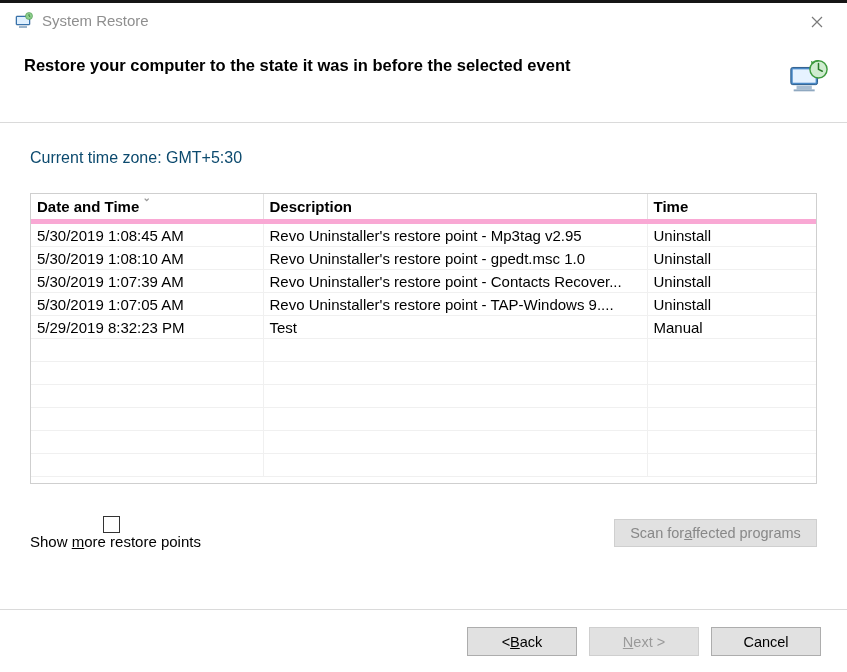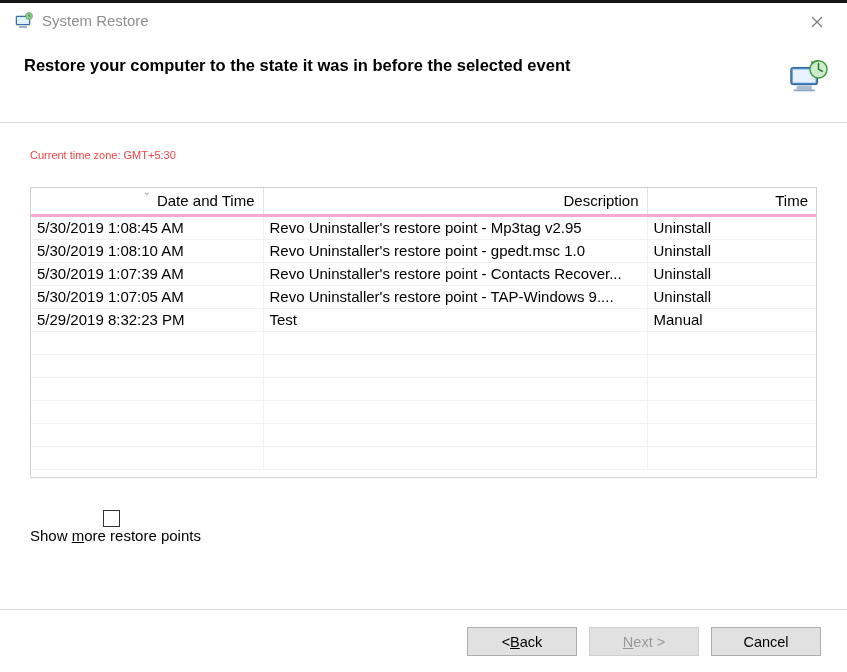--- a/index.html
+++ b/index.html
@@ -71,41 +71,41 @@
     .separator-top {
       height: 1px;
       background: #dadada;
       margin: 0;
     }
     .content-area {
       padding: 26px 30px 0 30px;
       height: 472px;
     }
     .timezone-line {
-      font-size: 11px;
-      color: #ef4444;
+      font-size: 16px;
+      color: #0c4a6e;
       margin-bottom: 26px;
     }
     .table-wrap {
       border: 1px solid #cfcfcf;
       height: 291px;
       overflow: hidden;
       background: #fff;
     }
     table.restore-table {
       width: 100%;
       border-collapse: collapse;
       font-size: 15px;
     }
     .restore-table th {
-      text-align: right;
-      font-weight: normal;
+      text-align: left;
+      font-weight: bold;
       padding: 4px 8px 4px 6px;
       border-right: 1px solid #e3e3e3;
-      border-bottom: 3px solid #f9a8d4;
+      border-bottom: 5px solid #f9a8d4;
       background: #ffffff;
       position: relative;
       height: 27px;
       vertical-align: middle;
       cursor: pointer;
     }
     .restore-table th:last-child {
       border-right: none;
     }
     .sort-indicator {
@@ -328,20 +328,25 @@
     </table>
   </div>
 
   <div class="below-table">
     <label class="checkbox-wrap">
       <span class="checkbox-box"></span>
       <span>
         <span>Show </span><span class="underline">m</span><span>ore restore points</span>
       </span>
     </label>
+    <button class="scan-button" disabled="">
+      <span>Scan for </span>
+        <span class="underline">a</span>
+        <span>ffected programs</span>
+    </button>
   </div>
 </div>
 
 <div class="bottom-separator"></div>
 
 <div class="button-bar">
   <button class="nav-button">
     <span>&lt; </span>
       <span class="underline">B</span>
       <span>ack</span>

